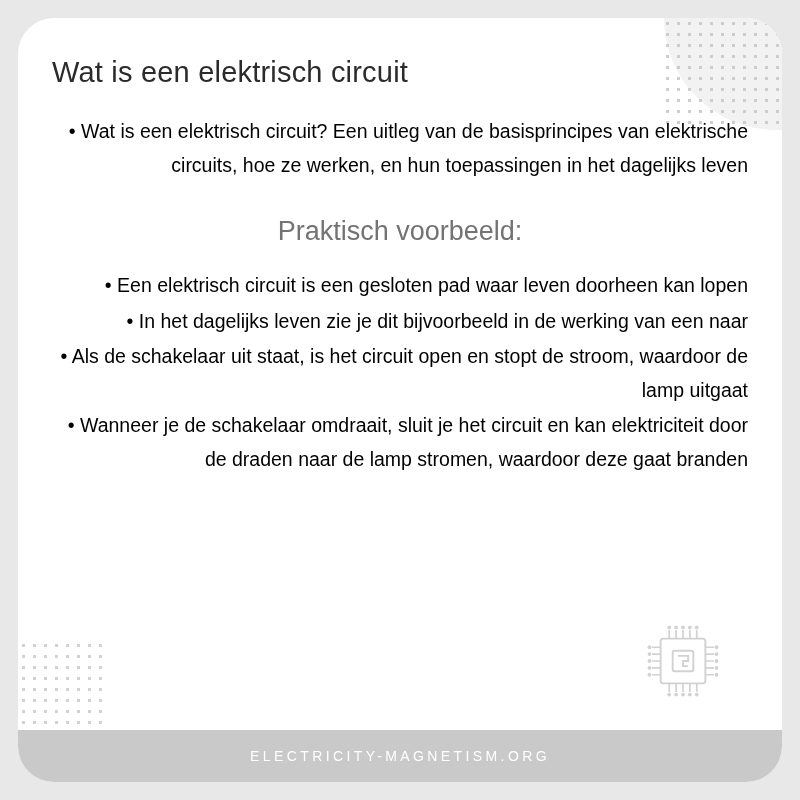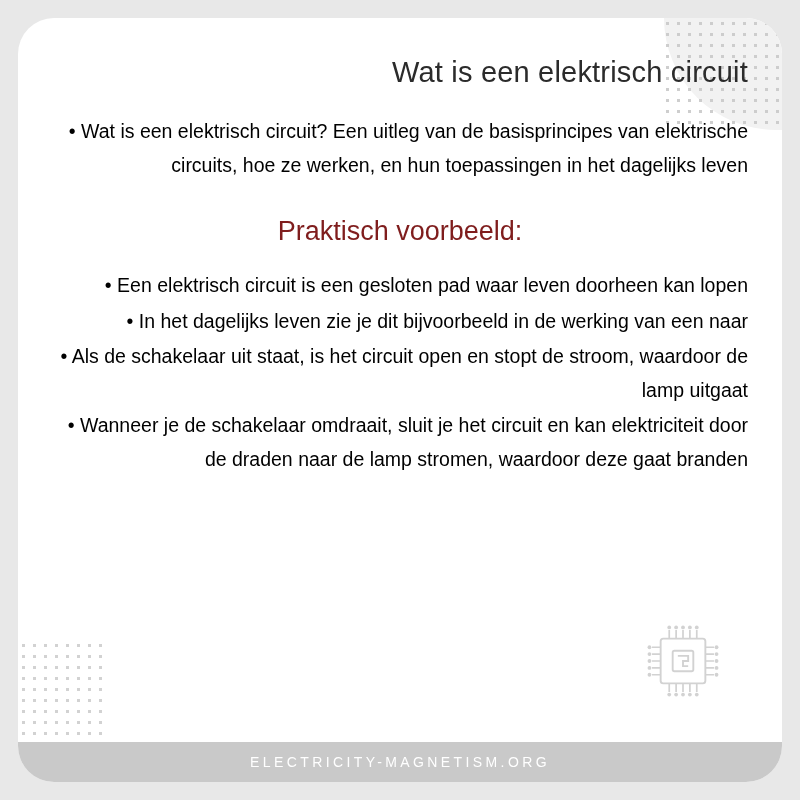--- a/index.html
+++ b/index.html
@@ -59,28 +59,28 @@
   }
   .content {
     position: relative;
     padding: 30px 34px 0 34px;
     z-index: 2;
   }
   h1.title {
     font-size: 29px;
     font-weight: 400;
     color: #2b2b2b;
-    text-align: right;
+    text-align: left;
     margin: 8px 0 26px 0;
     letter-spacing: 0.2px;
   }
   h2.subtitle {
     font-size: 27px;
     font-weight: 400;
-    color: #7f1d1d;
+    color: #737373;
     text-align: center;
     margin: 34px 0 22px 0;
   }
   .para {
     font-size: 19.5px;
     line-height: 1.72;
     color: #000000;
     margin: 0 0 6px 0;
     text-align: right;
   }
@@ -96,21 +96,21 @@
     bottom: 78px;
     width: 86px;
     height: 86px;
     z-index: 2;
   }
   .footer {
     position: absolute;
     left: 0;
     right: 0;
     bottom: 0;
-    height: 40px;
+    height: 52px;
     background: #c9c9c9;
     display: flex;
     align-items: center;
     justify-content: center;
     z-index: 3;
   }
   .footer span {
     font-size: 14px;
     letter-spacing: 3.4px;
     color: #ffffff;

